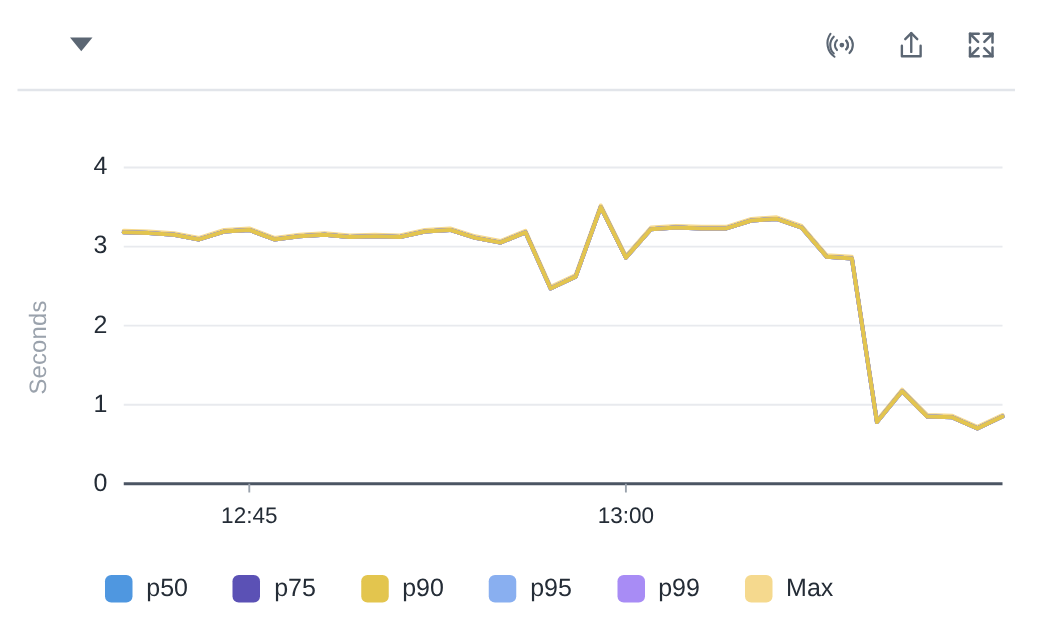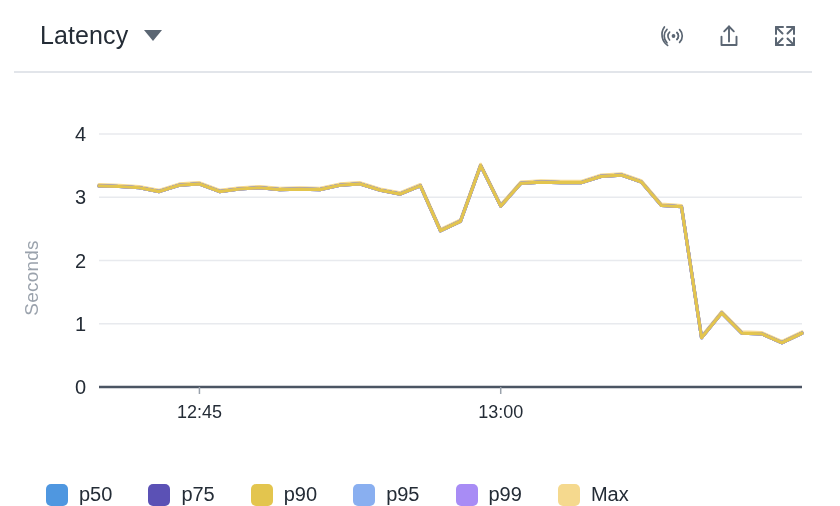--- a/index.html
+++ b/index.html
@@ -89,22 +89,22 @@
     transform: translateY(-50%);
   }
   .yticks { position: absolute; left: 40px; top: 0; width: 46px; height: 365px; }
   .plot { position: absolute; left: 0; top: 0; width: 840px; height: 365px; }
   
   .legend {
     position: absolute;
     left: 0; top: 436px;
     width: 840px; height: 70px;
     display: flex;
-    align-items: flex-end;
-    padding-left: 46px;
+    align-items: center;
+    padding-left: 84px;
   }
   .legend-item {
     display: flex;
     align-items: center;
     margin-right: 36px;
     cursor: pointer;
   }
   .swatch {
     width: 22px; height: 22px;
     border-radius: 5px;
@@ -118,21 +118,20 @@
   }
 </style>
 </head>
 <body>
 
 <div class="card">
 
   <div class="header">
 
     <div class="title-wrap">
-      <div class="title">Latency</div>
       <div class="caret"></div>
     </div>
 
     <div class="header-actions">
 
       <div class="icon-btn">
         <svg width="28" height="28" viewBox="0 0 28 28" fill="none" stroke="#5b6673" stroke-width="1.7" stroke-linecap="round">
           <circle cx="14.5" cy="14" r="1.9" fill="#5b6673" stroke="none"></circle>
           <path d="M18.0 10.6 A5.0 5.0 0 0 1 18.0 17.4"></path>
           <path d="M20.6 7.6 A9.0 9.0 0 0 1 20.6 20.4"></path>

